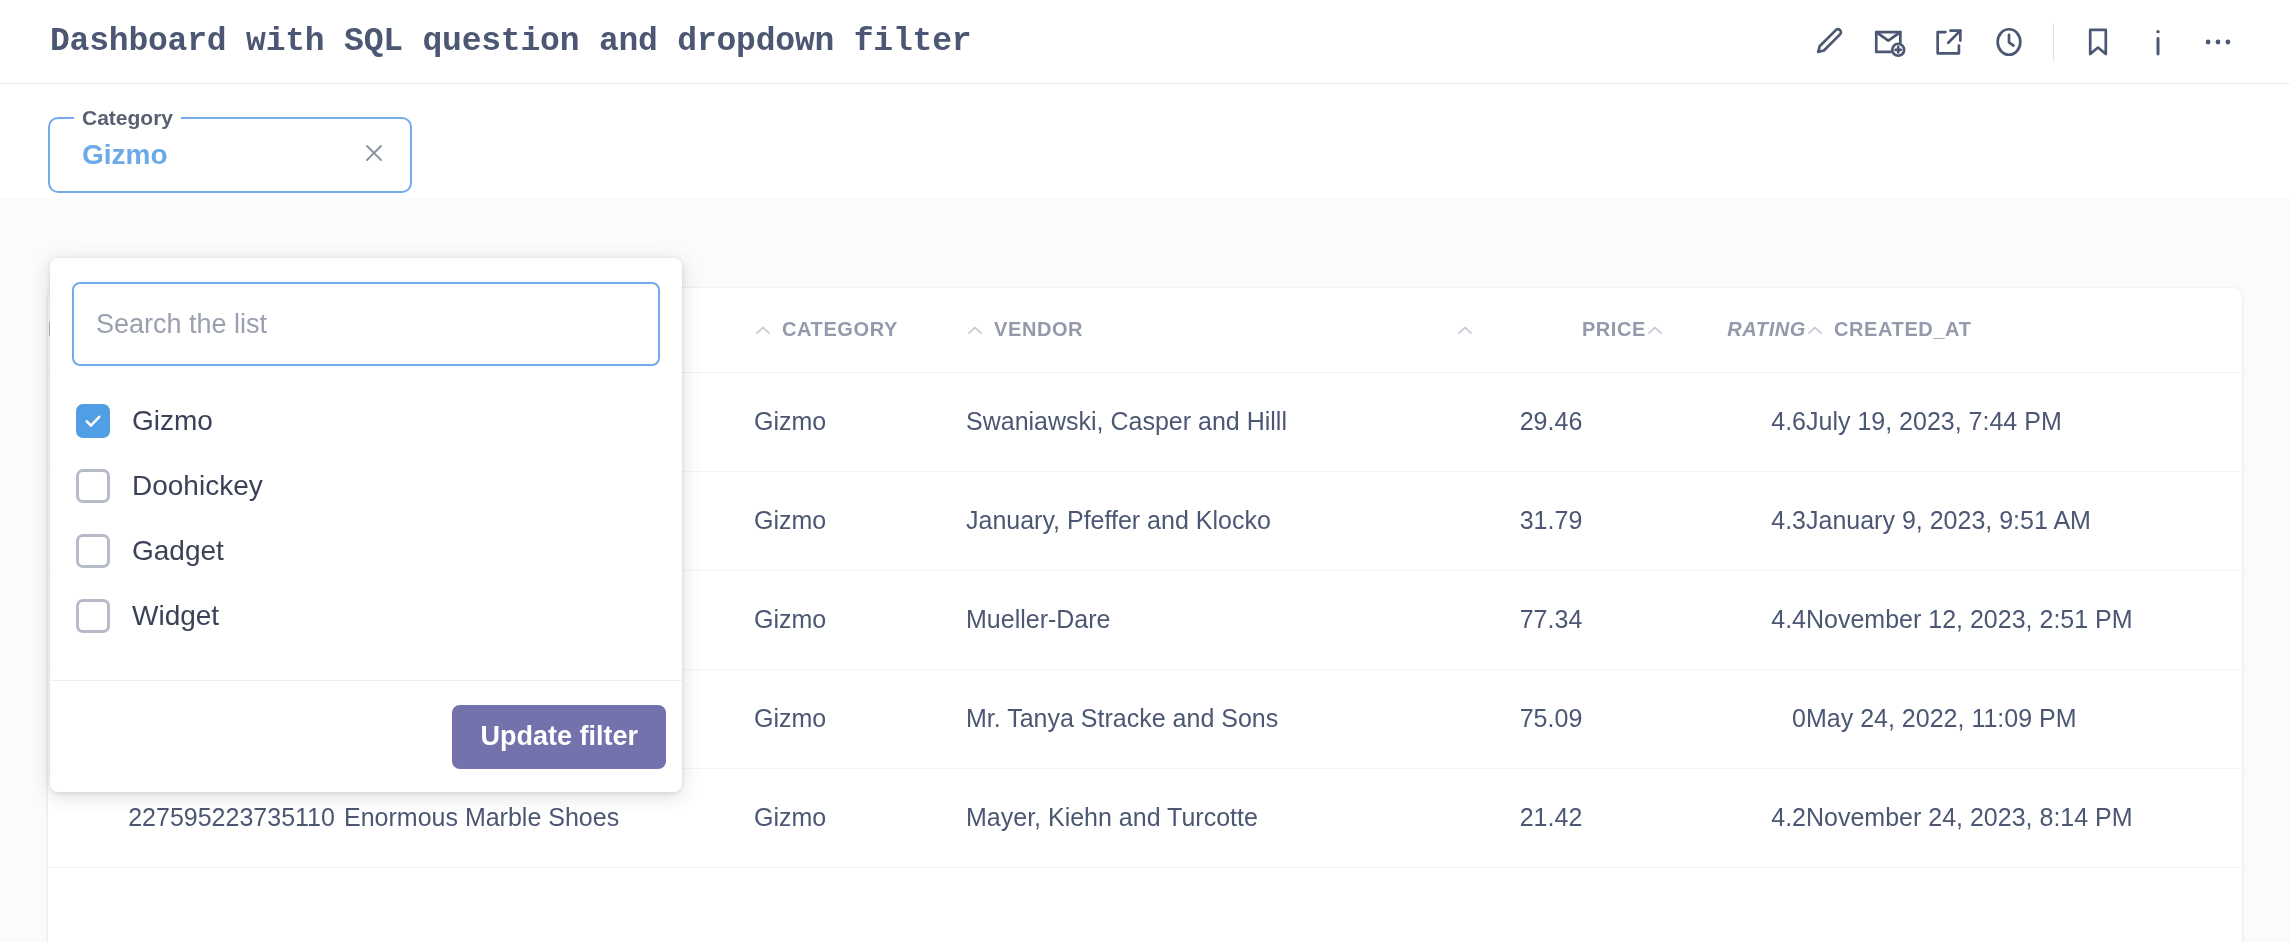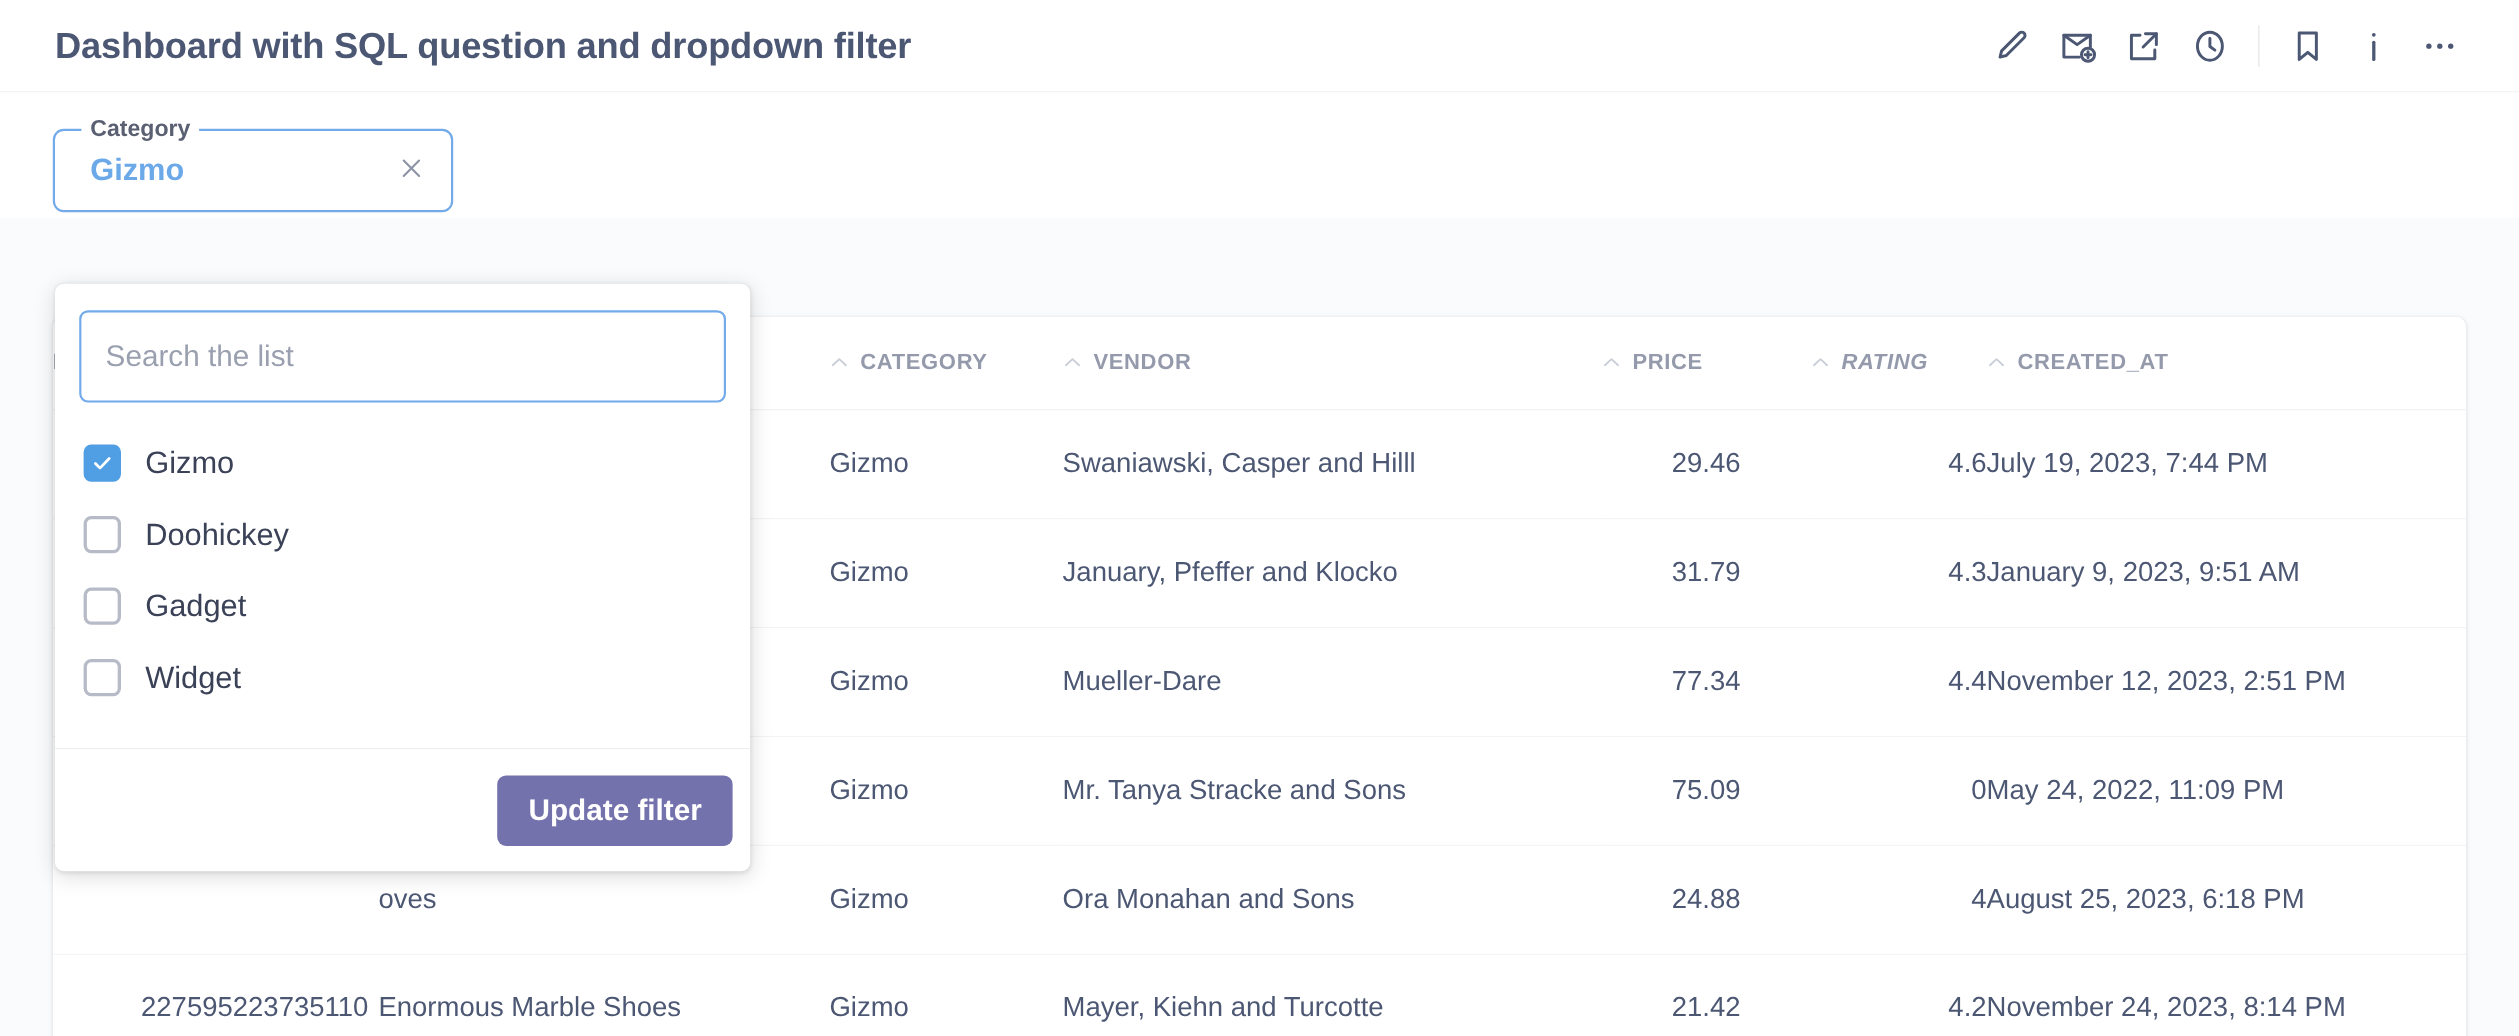--- a/index.html
+++ b/index.html
@@ -9,21 +9,21 @@
     font-family: "Liberation Sans", sans-serif;
     overflow: hidden;
   }
   .app { position: relative; width: 2290px; height: 942px; background: #fff; }
 
   
   .header {
     position: absolute; left: 0; top: 0; width: 2290px; height: 84px;
     background: #ffffff;
     border-bottom: 1px solid #eceef0;
-    display: flex; align-items: center;
+    display: flex; align-items: center; font-family: Liberation Mono, monospace;
   }
   .page-title {
     margin-left: 50px;
     font-size: 33px; font-weight: 700; color: #4c5773;
     letter-spacing: -0.2px; white-space: nowrap;
   }
   .header-actions {
     position: absolute; right: 42px; top: 0; height: 84px;
     display: flex; align-items: center; gap: 0;
   }
@@ -86,21 +86,21 @@
   }
   table.data thead th {
     height: 84px;
     font-size: 20px; font-weight: 700; letter-spacing: 0.6px;
     color: #949aab; text-transform: uppercase;
     vertical-align: middle; padding: 0;
     border-bottom: 1px solid #f0f1f3;
     background: #fff;
   }
   .th-inner { display: flex; align-items: center; gap: 10px; white-space: nowrap; }
-  .th-inner.right { justify-content: flex-start; }
+  .th-inner.right { justify-content: space-between; }
   .sort-caret { color: #c9ced6; flex: none; display: block; }
   table.data tbody td {
     height: 99px; padding: 0;
     color: #4c5773; font-size: 25px; font-weight: 400;
     border-bottom: 1px solid #f2f3f5;
     vertical-align: middle;
     white-space: nowrap; overflow: hidden; text-overflow: clip;
   }
   td.right, th.right { text-align: right; }
 
@@ -391,30 +391,20 @@
           <td class="cell-id"></td>
           <td class="cell-ean"></td>
           <td class="cell-title"></td>
           <td class="cell-cat">Gizmo</td>
           <td class="cell-vendor">Mr. Tanya Stracke and Sons</td>
           <td class="cell-price">75.09</td>
           <td class="cell-rating">0</td>
           <td class="cell-created">May 24, 2022, 11:09 PM</td>
         </tr>
         <tr>
-          <td class="cell-id"></td>
-          <td class="cell-ean"></td>
-          <td class="cell-title">oves</td>
-          <td class="cell-cat">Gizmo</td>
-          <td class="cell-vendor">Ora Monahan and Sons</td>
-          <td class="cell-price">24.88</td>
-          <td class="cell-rating">4</td>
-          <td class="cell-created">August 25, 2023, 6:18 PM</td>
-        </tr>
-        <tr>
           <td class="cell-id">22</td>
           <td class="cell-ean">7595223735110</td>
           <td class="cell-title">Enormous Marble Shoes</td>
           <td class="cell-cat">Gizmo</td>
           <td class="cell-vendor">Mayer, Kiehn and Turcotte</td>
           <td class="cell-price">21.42</td>
           <td class="cell-rating">4.2</td>
           <td class="cell-created">November 24, 2023, 8:14 PM</td>
         </tr>
 

